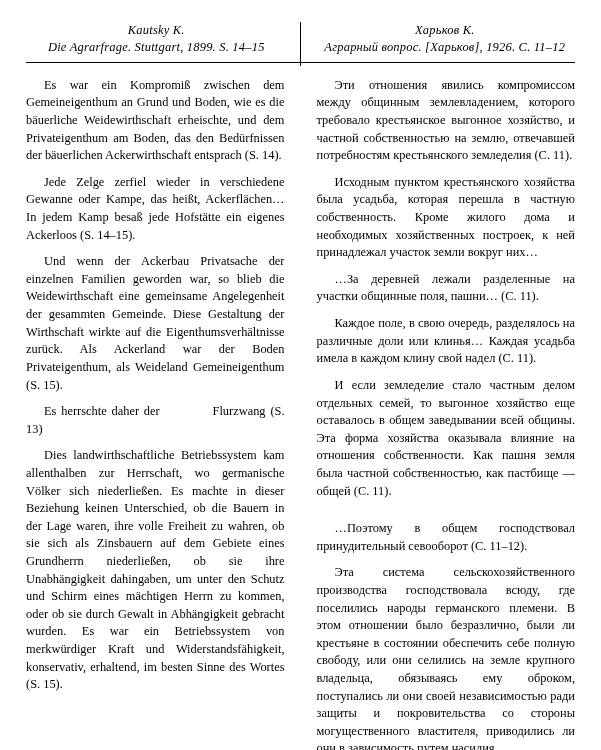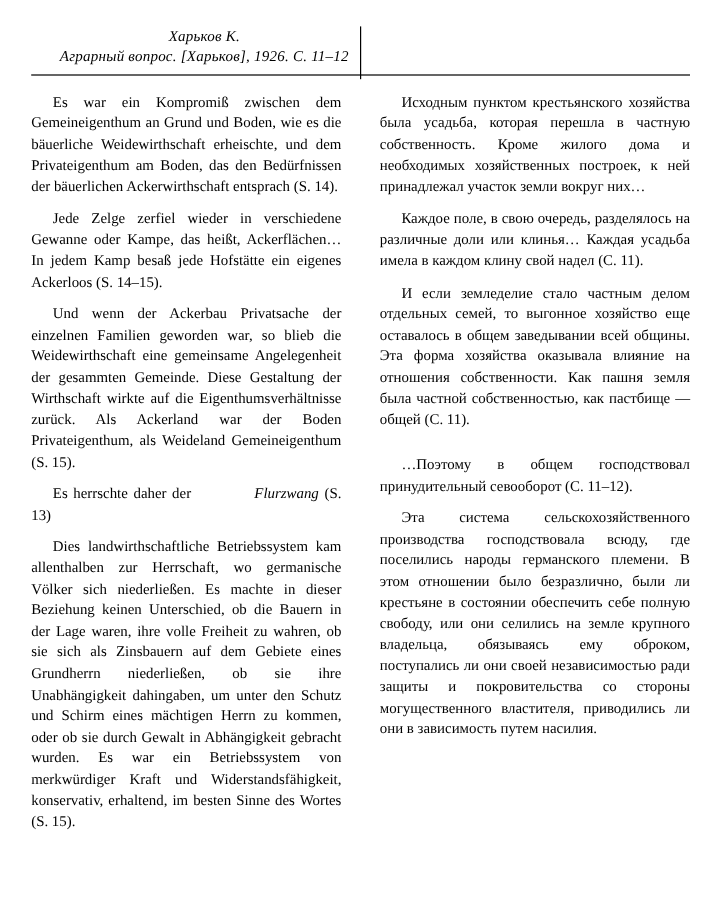--- a/index.html
+++ b/index.html
@@ -78,49 +78,54 @@
     padding-left: 16px;
   }
   .col p {
     margin: 0 0 9px 0;
     text-indent: 18px;
   }
   .col p.gap-before {
     margin-top: 20px;
   }
   .it {
-    font-style: italic;
     margin-left: 48px;
   }
 </style>
 </head>
 <body>
 
 <div class="page">
 
   <div class="header">
+    <div class="header-col left">
+      <div class="header-author">Kautsky K.</div>
+      <div class="header-ref">Die Agrarfrage. Stuttgart, 1899. S. 14–15</div>
+    </div>
     <div class="header-col right">
       <div class="header-author">Харьков К.</div>
       <div class="header-ref">Аграрный вопрос. [Харьков], 1926. С. 11–12</div>
     </div>
   </div>
   <div class="divider-v"></div>
 
   <div class="columns">
 
     <div class="col left">
       <p>Es war ein Kompromiß zwischen dem Gemeineigenthum an Grund und Boden, wie es die bäuerliche Weidewirthschaft erheischte, und dem Privateigenthum am Boden, das den Bedürfnissen der bäuerlichen Ackerwirthschaft entsprach (S. 14).</p>
       <p>Jede Zelge zerfiel wieder in verschiedene Gewanne oder Kampe, das heißt, Ackerflächen… In jedem Kamp besaß jede Hofstätte ein eigenes Ackerloos (S. 14–15).</p>
       <p>Und wenn der Ackerbau Privatsache der einzelnen Familien geworden war, so blieb die Weidewirthschaft eine gemeinsame Angelegenheit der gesammten Gemeinde. Diese Gestaltung der Wirthschaft wirkte auf die Eigenthumsverhältnisse zurück. Als Ackerland war der Boden Privateigenthum, als Weideland Gemeineigenthum (S. 15).</p>
       <p><span>Es herrschte daher der </span><span class="it">Flurzwang</span><span> (S. 13)</span></p>
       <p>Dies landwirthschaftliche Betriebssystem kam allenthalben zur Herrschaft, wo germanische Völker sich niederließen. Es machte in dieser Beziehung keinen Unterschied, ob die Bauern in der Lage waren, ihre volle Freiheit zu wahren, ob sie sich als Zinsbauern auf dem Gebiete eines Grundherrn niederließen, ob sie ihre Unabhängigkeit dahingaben, um unter den Schutz und Schirm eines mächtigen Herrn zu kommen, oder ob sie durch Gewalt in Abhängigkeit gebracht wurden. Es war ein Betriebssystem von merkwürdiger Kraft und Widerstandsfähigkeit, konservativ, erhaltend, im besten Sinne des Wortes (S. 15).</p>
     </div>
 
     <div class="col right">
+      <p>Эти отношения явились компромиссом между общинным землевладением, которого требовало крестьянское выгонное хозяйство, и частной собственностью на землю, отвечавшей потребностям крестьянского земледелия (С. 11).</p>
       <p>Исходным пунктом крестьянского хозяйства была усадьба, которая перешла в частную собственность. Кроме жилого дома и необходимых хозяйственных построек, к ней принадлежал участок земли вокруг них…</p>
+      <p>…За деревней лежали разделенные на участки общинные поля, пашни… (С. 11).</p>
       <p>Каждое поле, в свою очередь, разделялось на различные доли или клинья… Каждая усадьба имела в каждом клину свой надел (С. 11).</p>
       <p>И если земледелие стало частным делом отдельных семей, то выгонное хозяйство еще оставалось в общем заведывании всей общины. Эта форма хозяйства оказывала влияние на отношения собственности. Как пашня земля была частной собственностью, как пастбище — общей (С. 11).</p>
       <p class="gap-before">…Поэтому в общем господствовал принудительный севооборот (С. 11–12).</p>
       <p>Эта система сельскохозяйственного производства господствовала всюду, где поселились народы германского племени. В этом отношении было безразлично, были ли крестьяне в состоянии обеспечить себе полную свободу, или они селились на земле крупного владельца, обязываясь ему оброком, поступались ли они своей независимостью ради защиты и покровительства со стороны могущественного властителя, приводились ли они в зависимость путем насилия.</p>
 
     </div>
 
   </div>
 </div>
 

